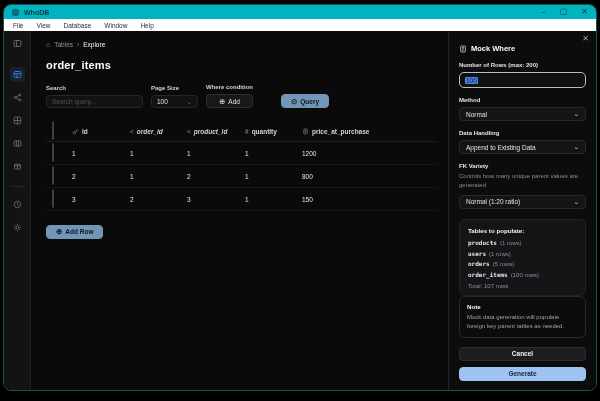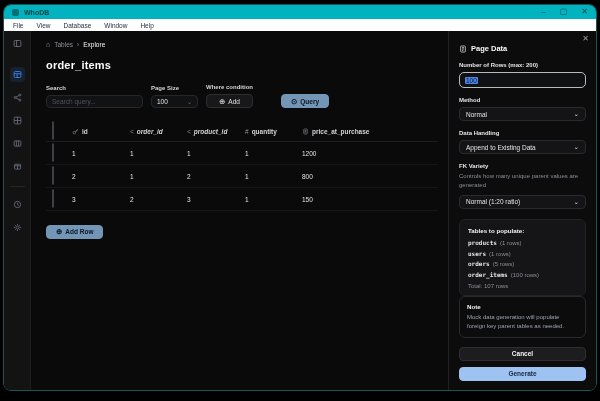--- a/index.html
+++ b/index.html
@@ -270,21 +270,21 @@
       <div class="panel">
         <span class="panel-close">✕</span>
 
         <div class="panel-title">
           <span class="picon">
             <svg viewBox="0 0 12 12" fill="none" stroke="currentColor" stroke-width="1.2">
                 <rect x="2.5" y="1.5" width="7" height="9" rx="1"></rect>
                 <path d="M4.5 4h3M4.5 6h3M4.5 8h2"></path>
               </svg>
           </span>
-          <span>Page Data</span>
+          <span>Mock Where</span>
         </div>
 
         <div class="p-label">Number of Rows (max: 200)</div>
         <div class="p-input">
           <span class="sel-text">100</span>
         </div>
 
         <div class="p-label">Method</div>
         <div class="p-select">
           <span>Normal</span>

